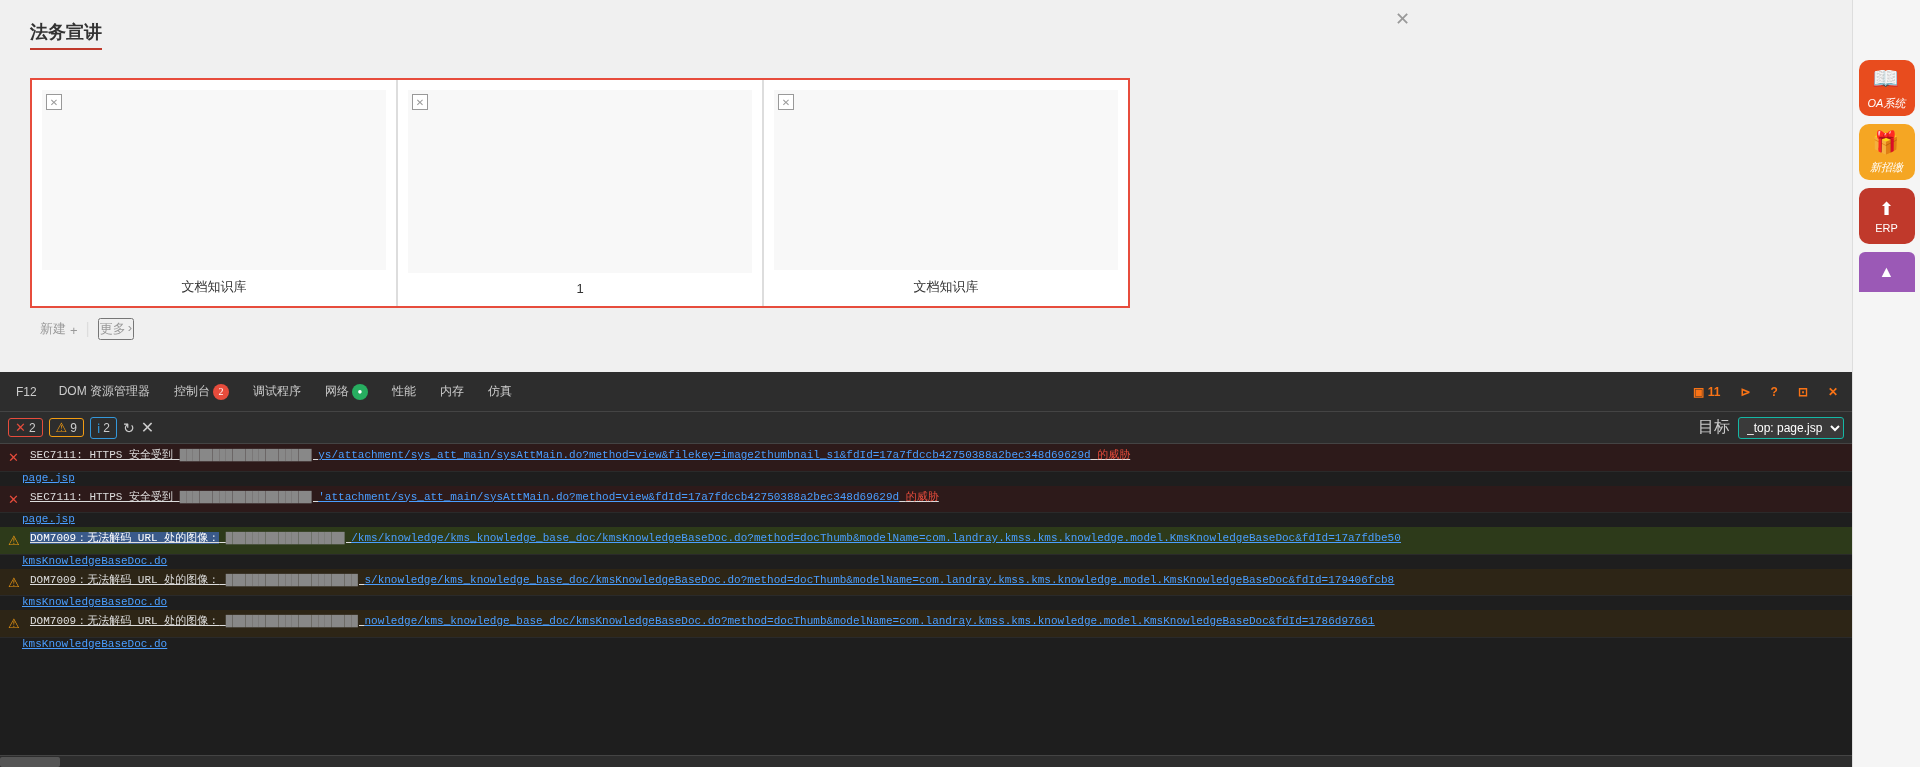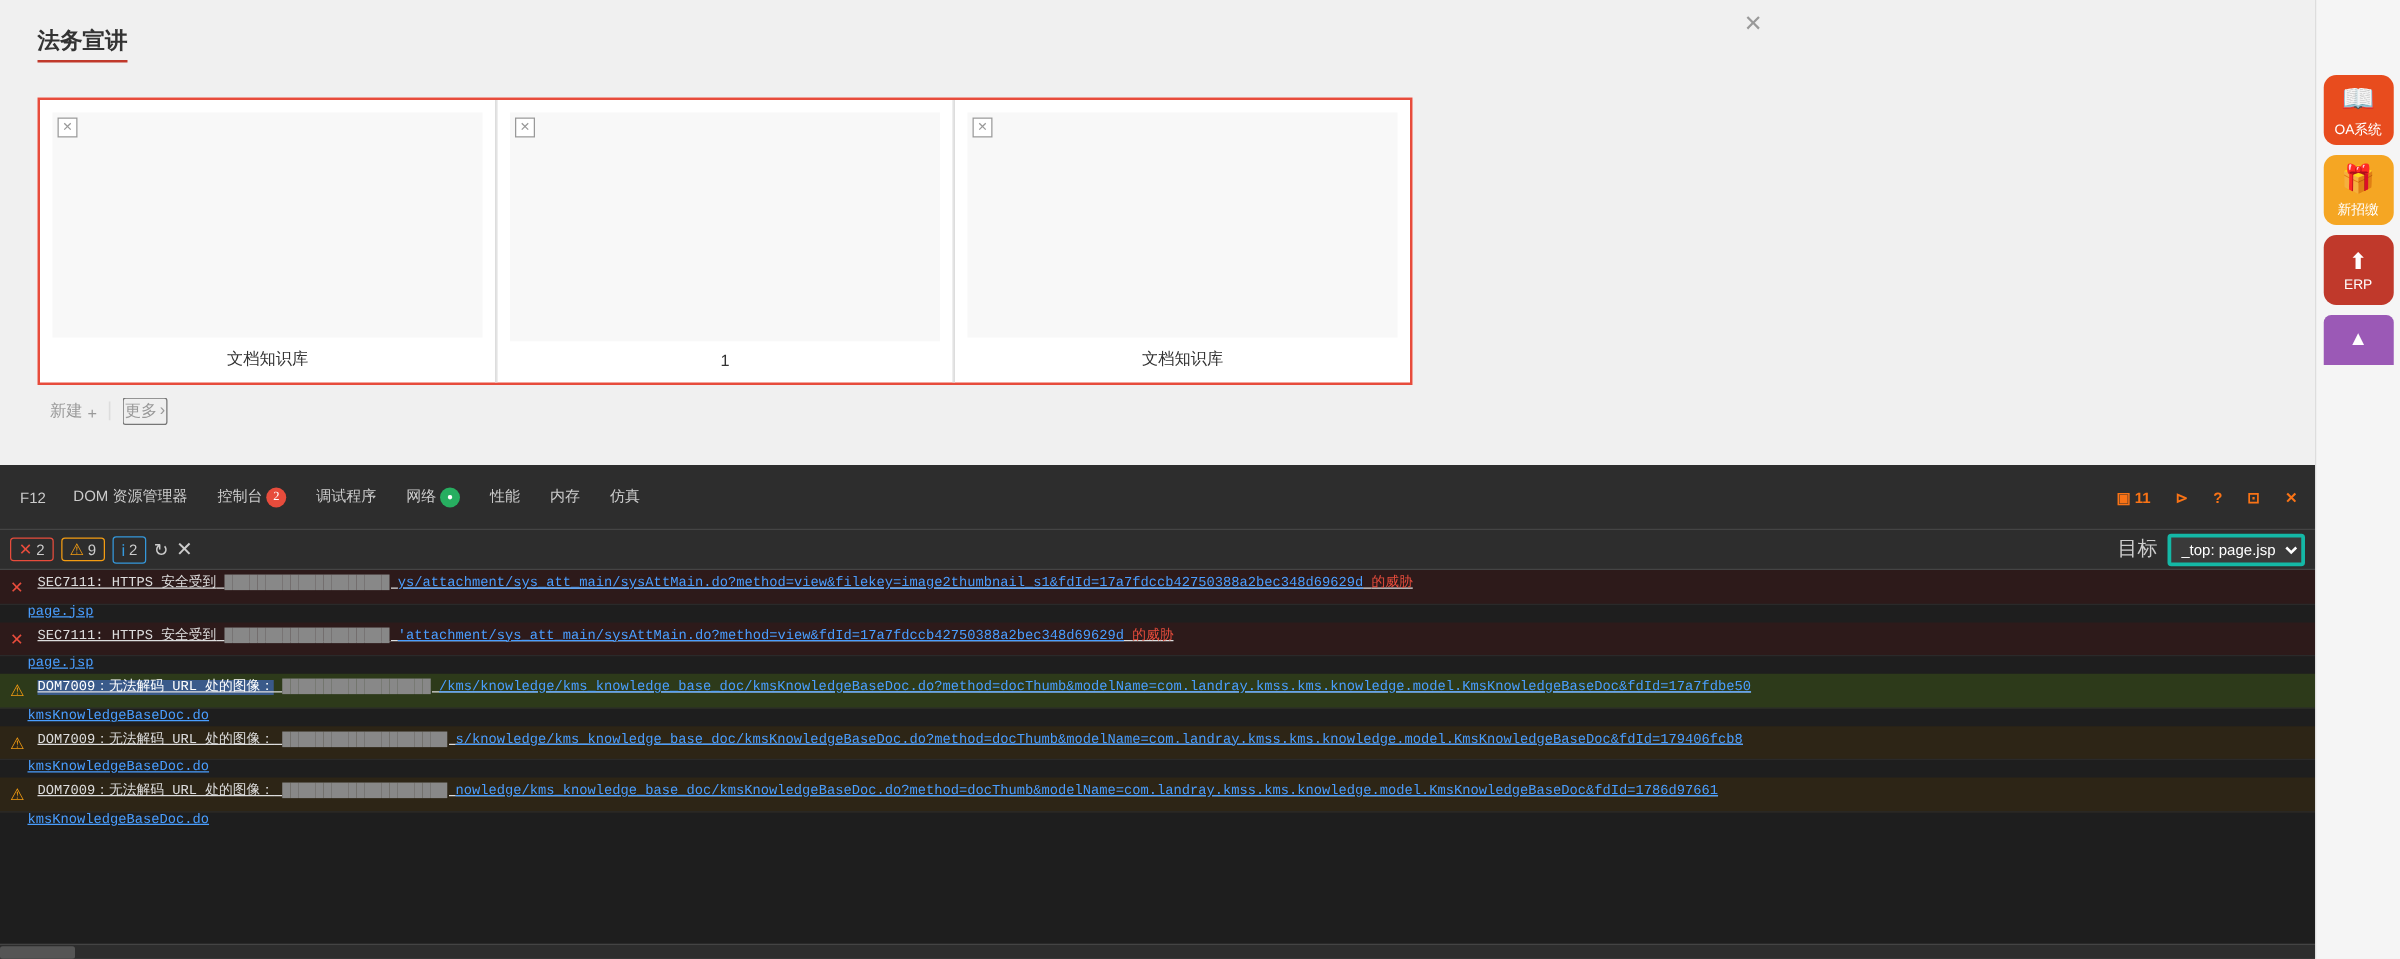--- a/index.html
+++ b/index.html
@@ -130,20 +130,21 @@
       justify-content: center;
       cursor: pointer;
       font-size: 11px;
       color: #fff;
       gap: 4px;
     }
 
     .sidebar-icon-btn .icon-label {
       font-size: 11px;
       color: #fff;
+      font-style: italic;
     }
 
     .btn-oa { background: #e84c1e; }
     .btn-recruit { background: #f5a623; }
     .btn-purple { background: #9b59b6; }
 
     .close-btn {
       position: absolute;
       top: 6px;
       right: 6px;
@@ -175,21 +176,21 @@
       position: absolute;
       bottom: 0; left: 0;
       width: 1852px;
       height: 395px;
       background: #1e1e1e;
       display: flex;
       flex-direction: column;
     }
 
     .devtools-toolbar {
-      height: 52px;
+      height: 40px;
       background: #2d2d2d;
       display: flex;
       align-items: center;
       padding: 0 8px;
       gap: 4px;
       border-bottom: 1px solid #444;
       flex-shrink: 0;
     }
 
     .devtools-tab {
@@ -257,21 +258,21 @@
     }
 
     .target-label {
       color: #ccc;
       font-size: 16px;
     }
 
     .target-select {
       background: #3a3a3a;
       color: #fff;
-      border: 3px solid #14b8a6;
+      border: 1px solid #14b8a6;
       font-size: 12px;
       padding: 2px 4px;
       border-radius: 3px;
       cursor: pointer;
     }
 
     .devtools-subbar {
       height: 32px;
       background: #2d2d2d;
       display: flex;

